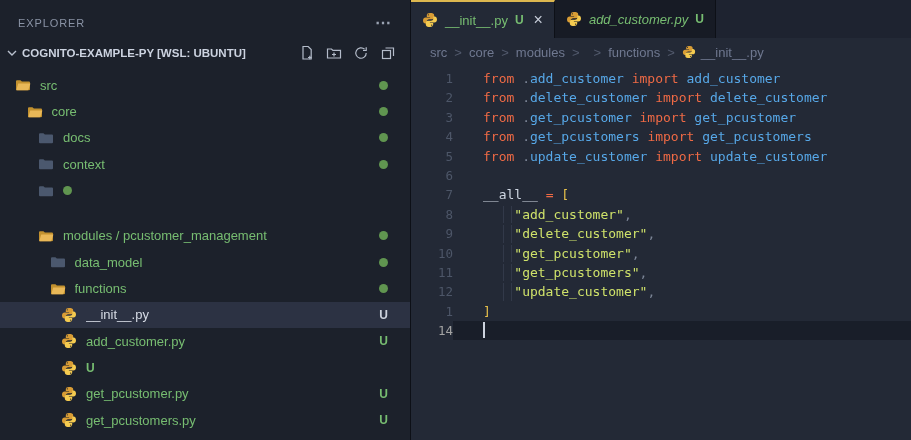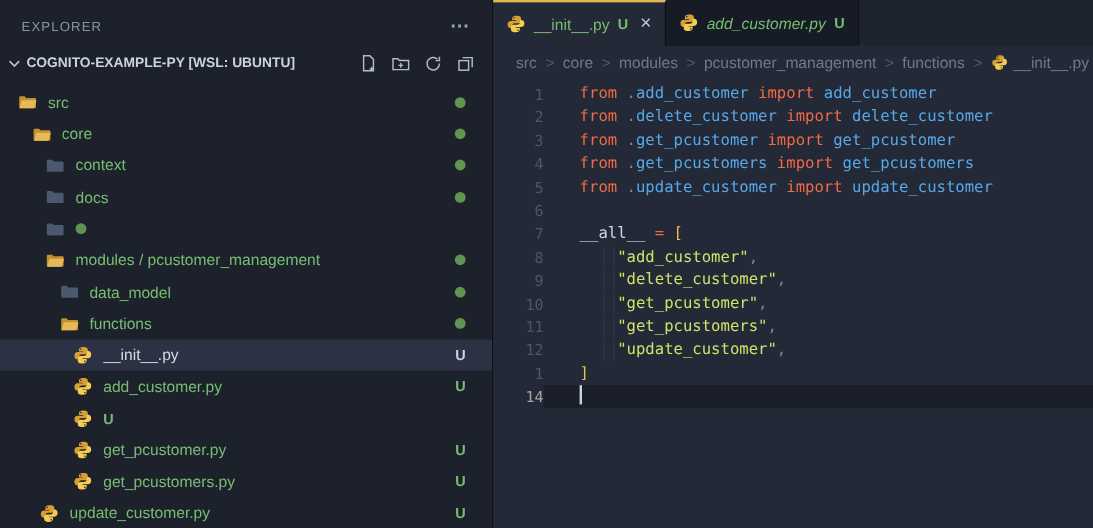--- a/index.html
+++ b/index.html
@@ -163,44 +163,44 @@
     <span class="label">core</span>
     <span class="badge-dot"></span>
 
   </div>
         <div class="row" style="padding-left: 38px;">
     <span class="icon">
             <svg viewBox="0 0 16 16" width="16" height="16">
               <use href="#i-folder"></use>
             </svg>
           </span>
+    <span class="label">docs</span>
+    <span class="badge-dot"></span>
+
+  </div>
+        <div class="row" style="padding-left: 38px;">
+    <span class="icon">
+            <svg viewBox="0 0 16 16" width="16" height="16">
+              <use href="#i-folder"></use>
+            </svg>
+          </span>
     <span class="label">context</span>
     <span class="badge-dot"></span>
 
   </div>
         <div class="row" style="padding-left: 38px;">
     <span class="icon">
             <svg viewBox="0 0 16 16" width="16" height="16">
               <use href="#i-folder"></use>
             </svg>
           </span>
-    <span class="label">docs</span>
-    <span class="badge-dot"></span>
-
-  </div>
-        <div class="row" style="padding-left: 38px;">
-    <span class="icon">
-            <svg viewBox="0 0 16 16" width="16" height="16">
-              <use href="#i-folder"></use>
-            </svg>
-          </span>
-    <span class="badge-dot"></span>
-
-  </div>
-        <div class="row" style="padding-left: 38px;">
+    <span class="badge-dot"></span>
+
+  </div>
+        <div class="row" style="padding-left: 38px; margin-top: 19px;">
     <span class="icon">
             <svg viewBox="0 0 16 16" width="16" height="16">
               <use href="#i-folder-open"></use>
             </svg>
           </span>
     <span class="label">modules / pcustomer_management</span>
     <span class="badge-dot"></span>
 
   </div>
         <div class="row" style="padding-left: 49.5px;">
@@ -308,21 +308,20 @@
 
   </div>
       </div>
     <div class="breadcrumbs">
         <span class="crumb">src</span>
         <span class="crumb-sep">&gt;</span>
         <span class="crumb">core</span>
         <span class="crumb-sep">&gt;</span>
         <span class="crumb">modules</span>
         <span class="crumb-sep">&gt;</span>
-        <span class="crumb">pcustomer_management</span>
         <span class="crumb-sep">&gt;</span>
         <span class="crumb">functions</span>
         <span class="crumb-sep">&gt;</span>
         <span class="crumb crumb-file">
           <span class="icon">
             <svg viewBox="0 0 16 16" width="14" height="14">
               <use href="#i-python"></use>
             </svg>
           </span>
           <span>__init__.py</span>

